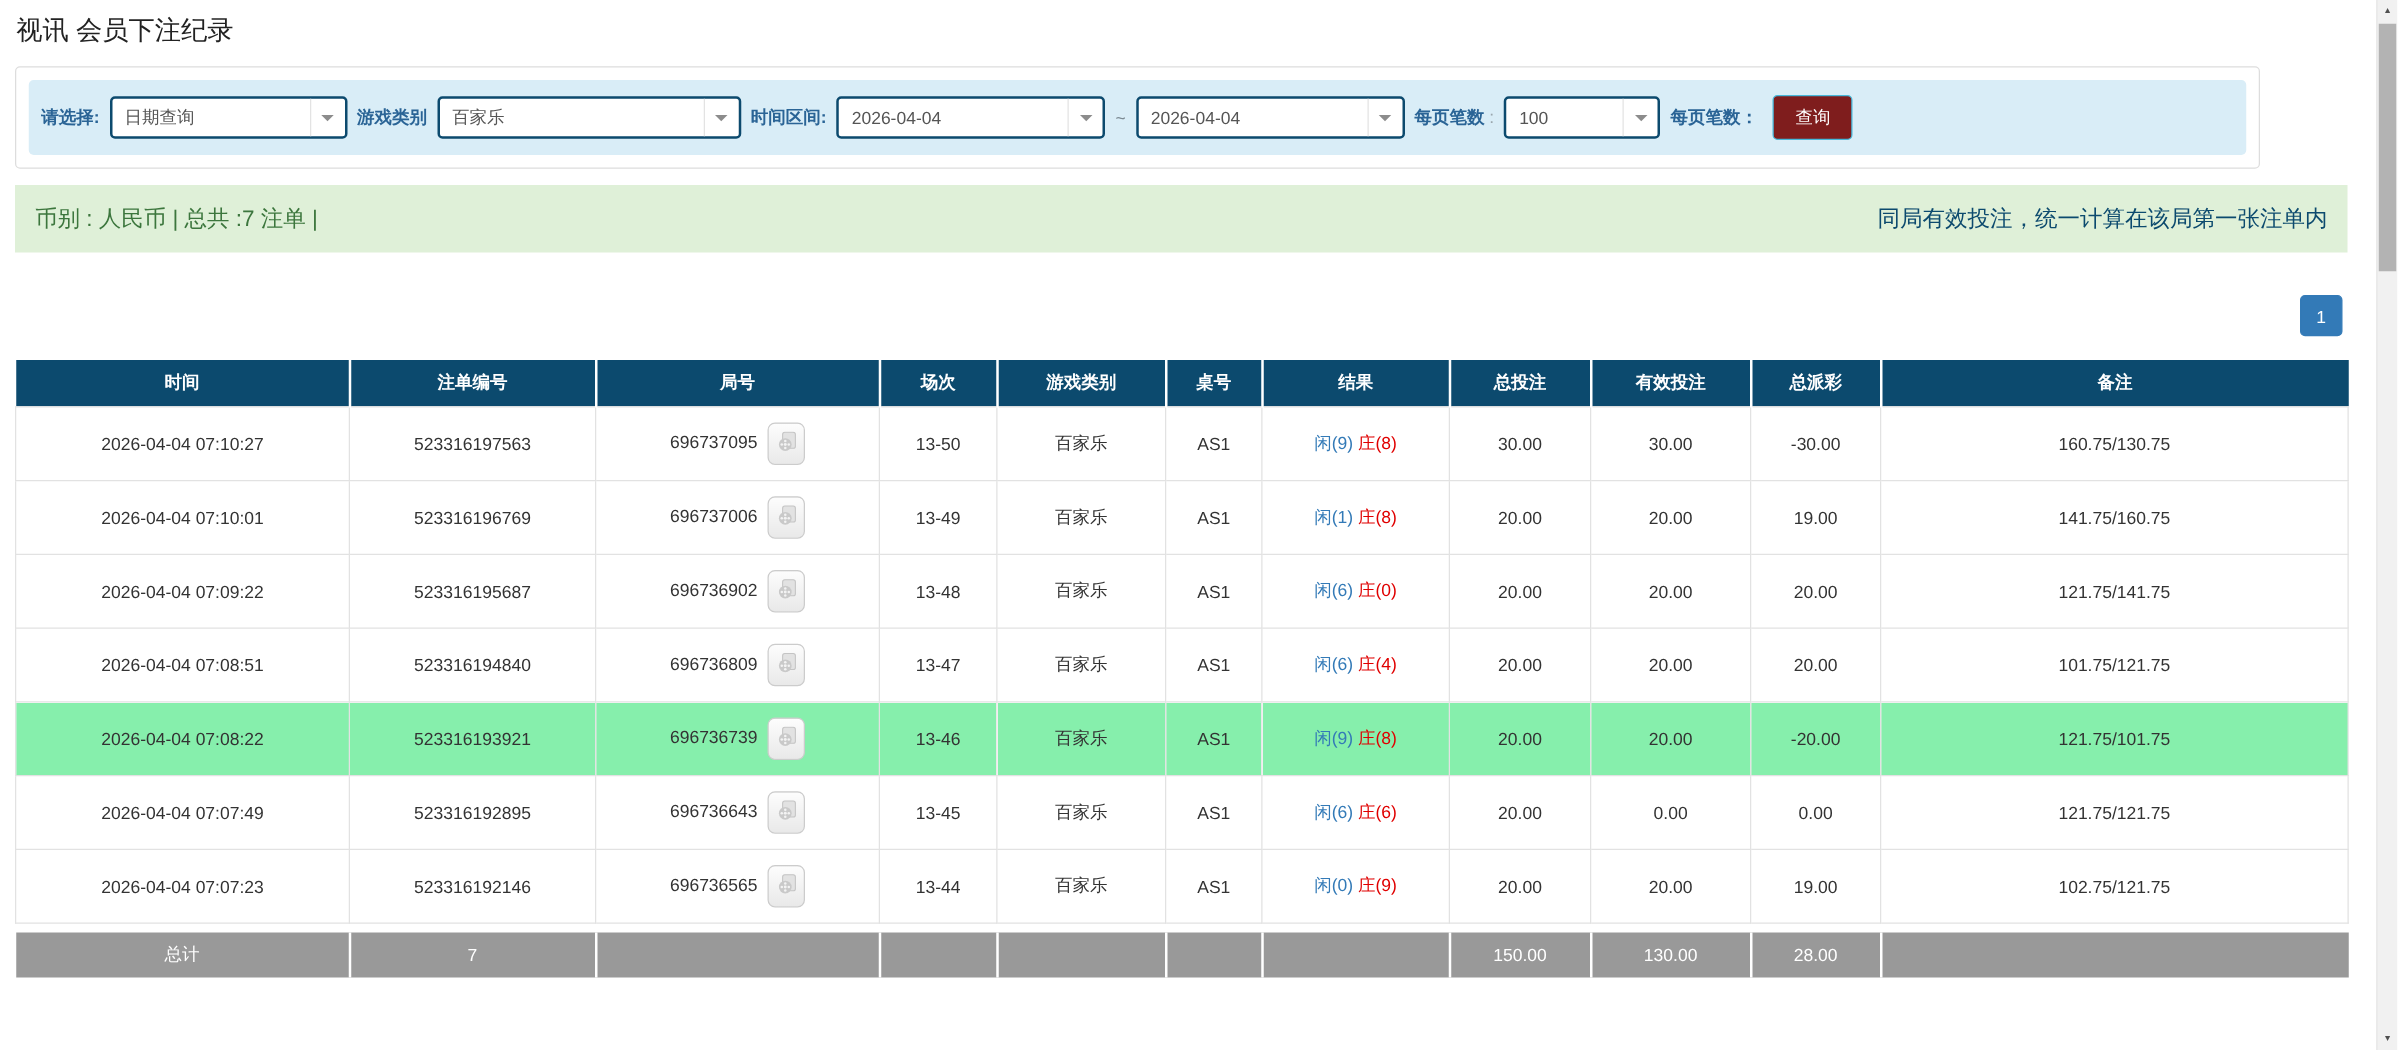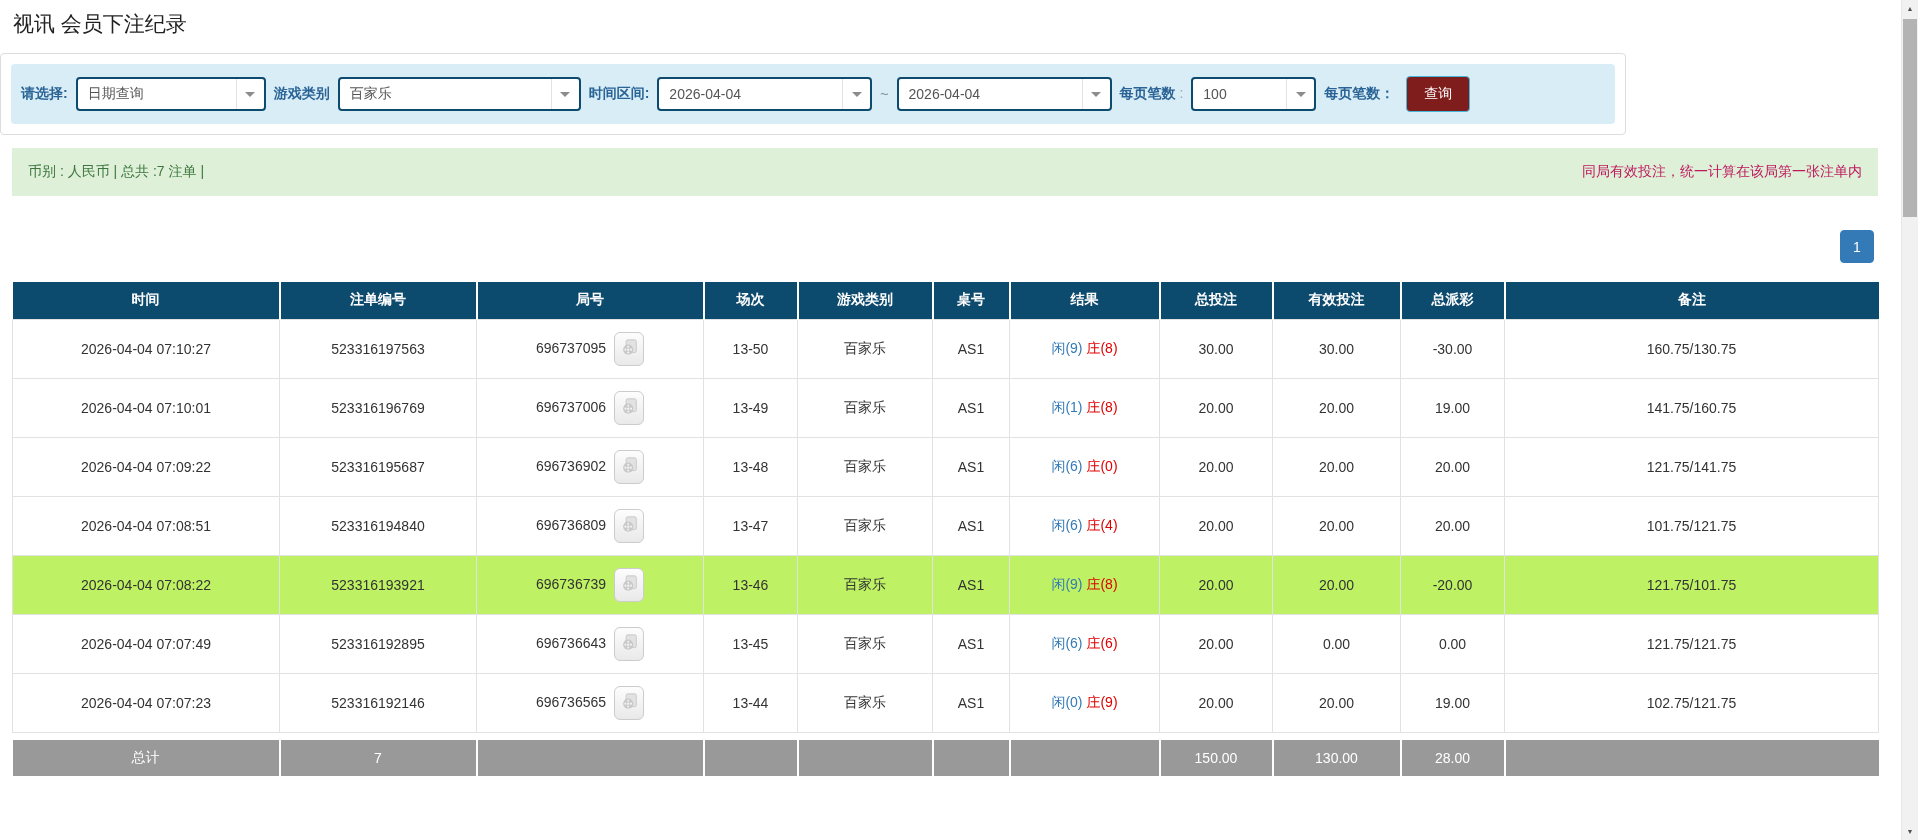--- a/index.html
+++ b/index.html
@@ -13,22 +13,22 @@
   }
   
   .page-title {
     font-size: 21px;
     font-weight: 500;
     color: #222;
     margin: 10px 0 15px 13px;
   }
   
   .panel {
-    margin-left: 0;
-    width: 1626px;
+    margin-left: 12px;
+    width: 1796px;
     border: 1px solid #ddd;
     border-radius: 4px;
     padding: 10px;
     background: #fff;
   }
   .filter-strip {
     background: #d9edf7;
     border-radius: 4px;
     padding: 12px 10px;
     display: flex;
@@ -84,24 +84,24 @@
   }
   
   .summary {
     margin: 13px 0 0 12px;
     width: 1866px;
     background: #dff0d8;
     padding: 15px 16px;
     display: flex;
     justify-content: space-between;
     align-items: center;
-    font-size: 14px;
+    font-size: 18px;
   }
   .sum-left  { color: #3c763d; }
-  .sum-right { color: #be185d; }
+  .sum-right { color: #0c4a6e; }
   
   .pager { width: 1874px; text-align: right; margin-top: 34px; }
   .page-btn {
     width: 34px; height: 33px;
     background: #337ab7;
     border: 1px solid #337ab7;
     border-radius: 4px;
     color: #fff;
     font-size: 14px;
     cursor: pointer;
@@ -126,21 +126,21 @@
   }
   table.records thead th:last-child { border-right: none; }
   table.records tbody td {
     background: #fff;
     border: 1px solid #e2e2e2;
     height: 59px;
     text-align: center;
     color: #333;
     overflow: hidden;
   }
-  table.records tbody tr.hl td { background: #bef264; }
+  table.records tbody tr.hl td { background: #86efac; }
   .blue { color: #337ab7; cursor: pointer; }
   .red  { color: #e00000; }
   .res-p { color: #337ab7; }
   .res-b { color: #e00000; }
   .vbtn {
     margin-left: 8px;
     width: 30px; height: 34px;
     border: 1px solid #ccc;
     border-radius: 6px;
     background: linear-gradient(#fdfdfd, #e9e9e9);

